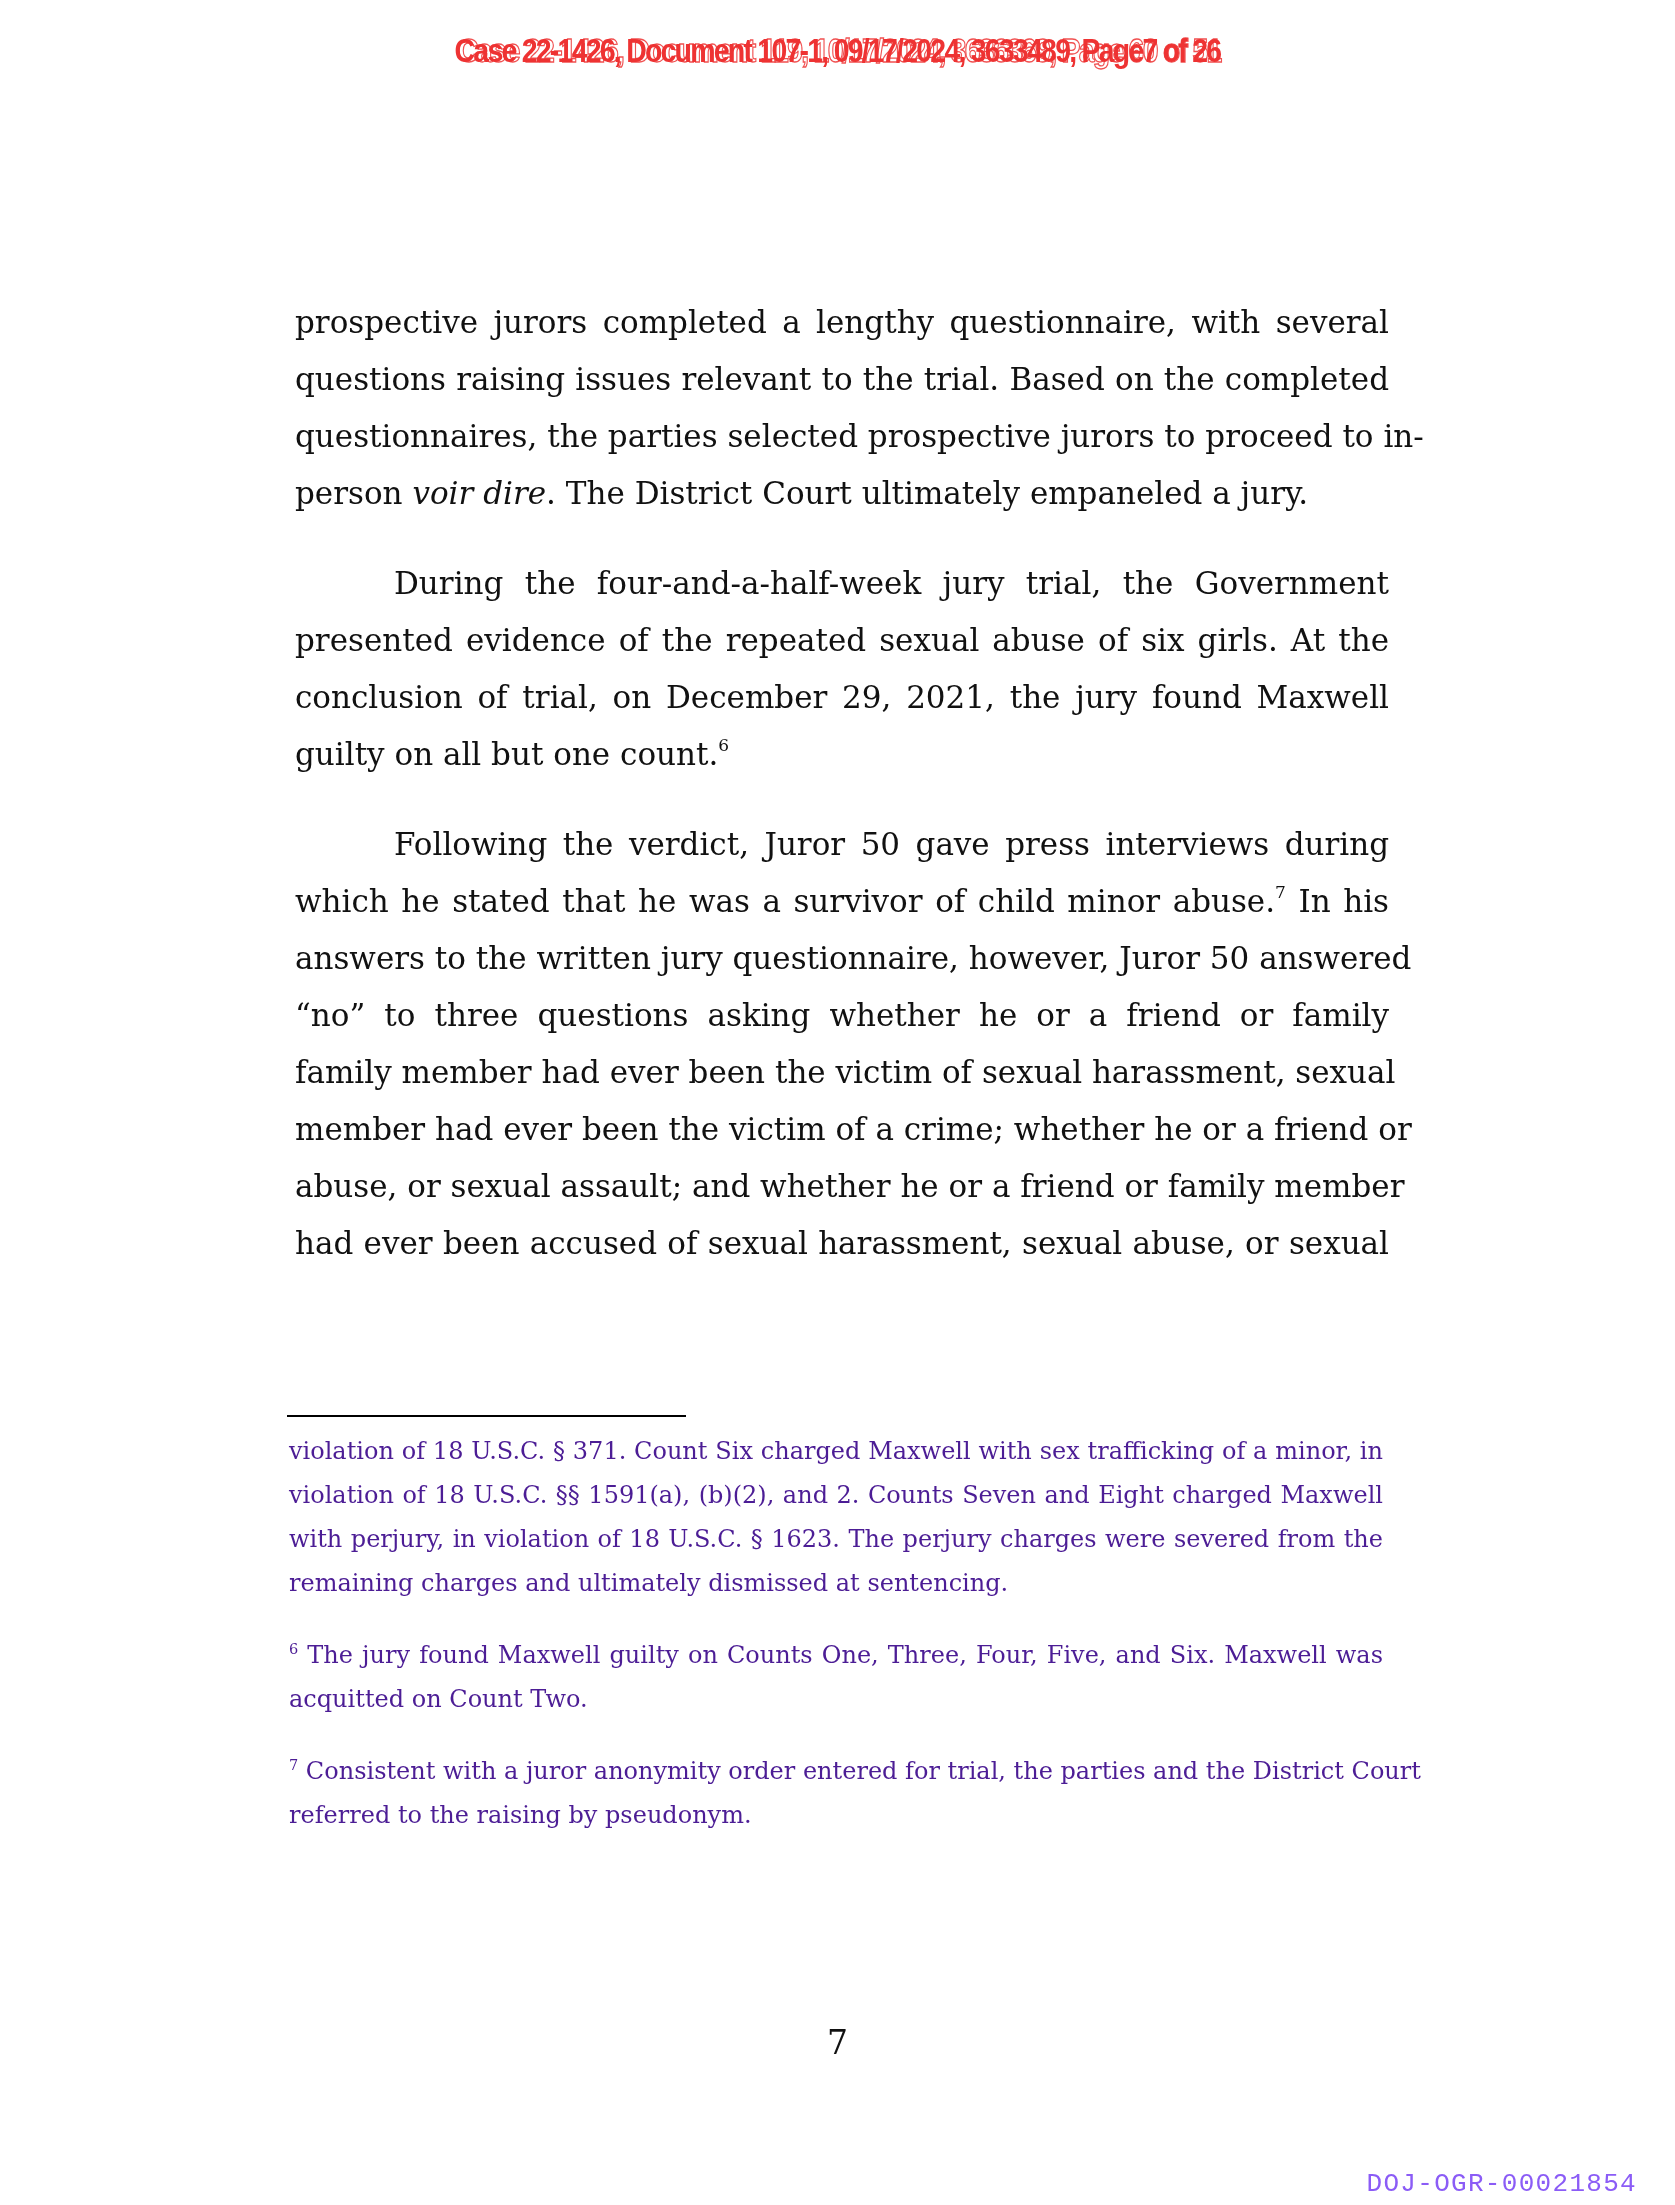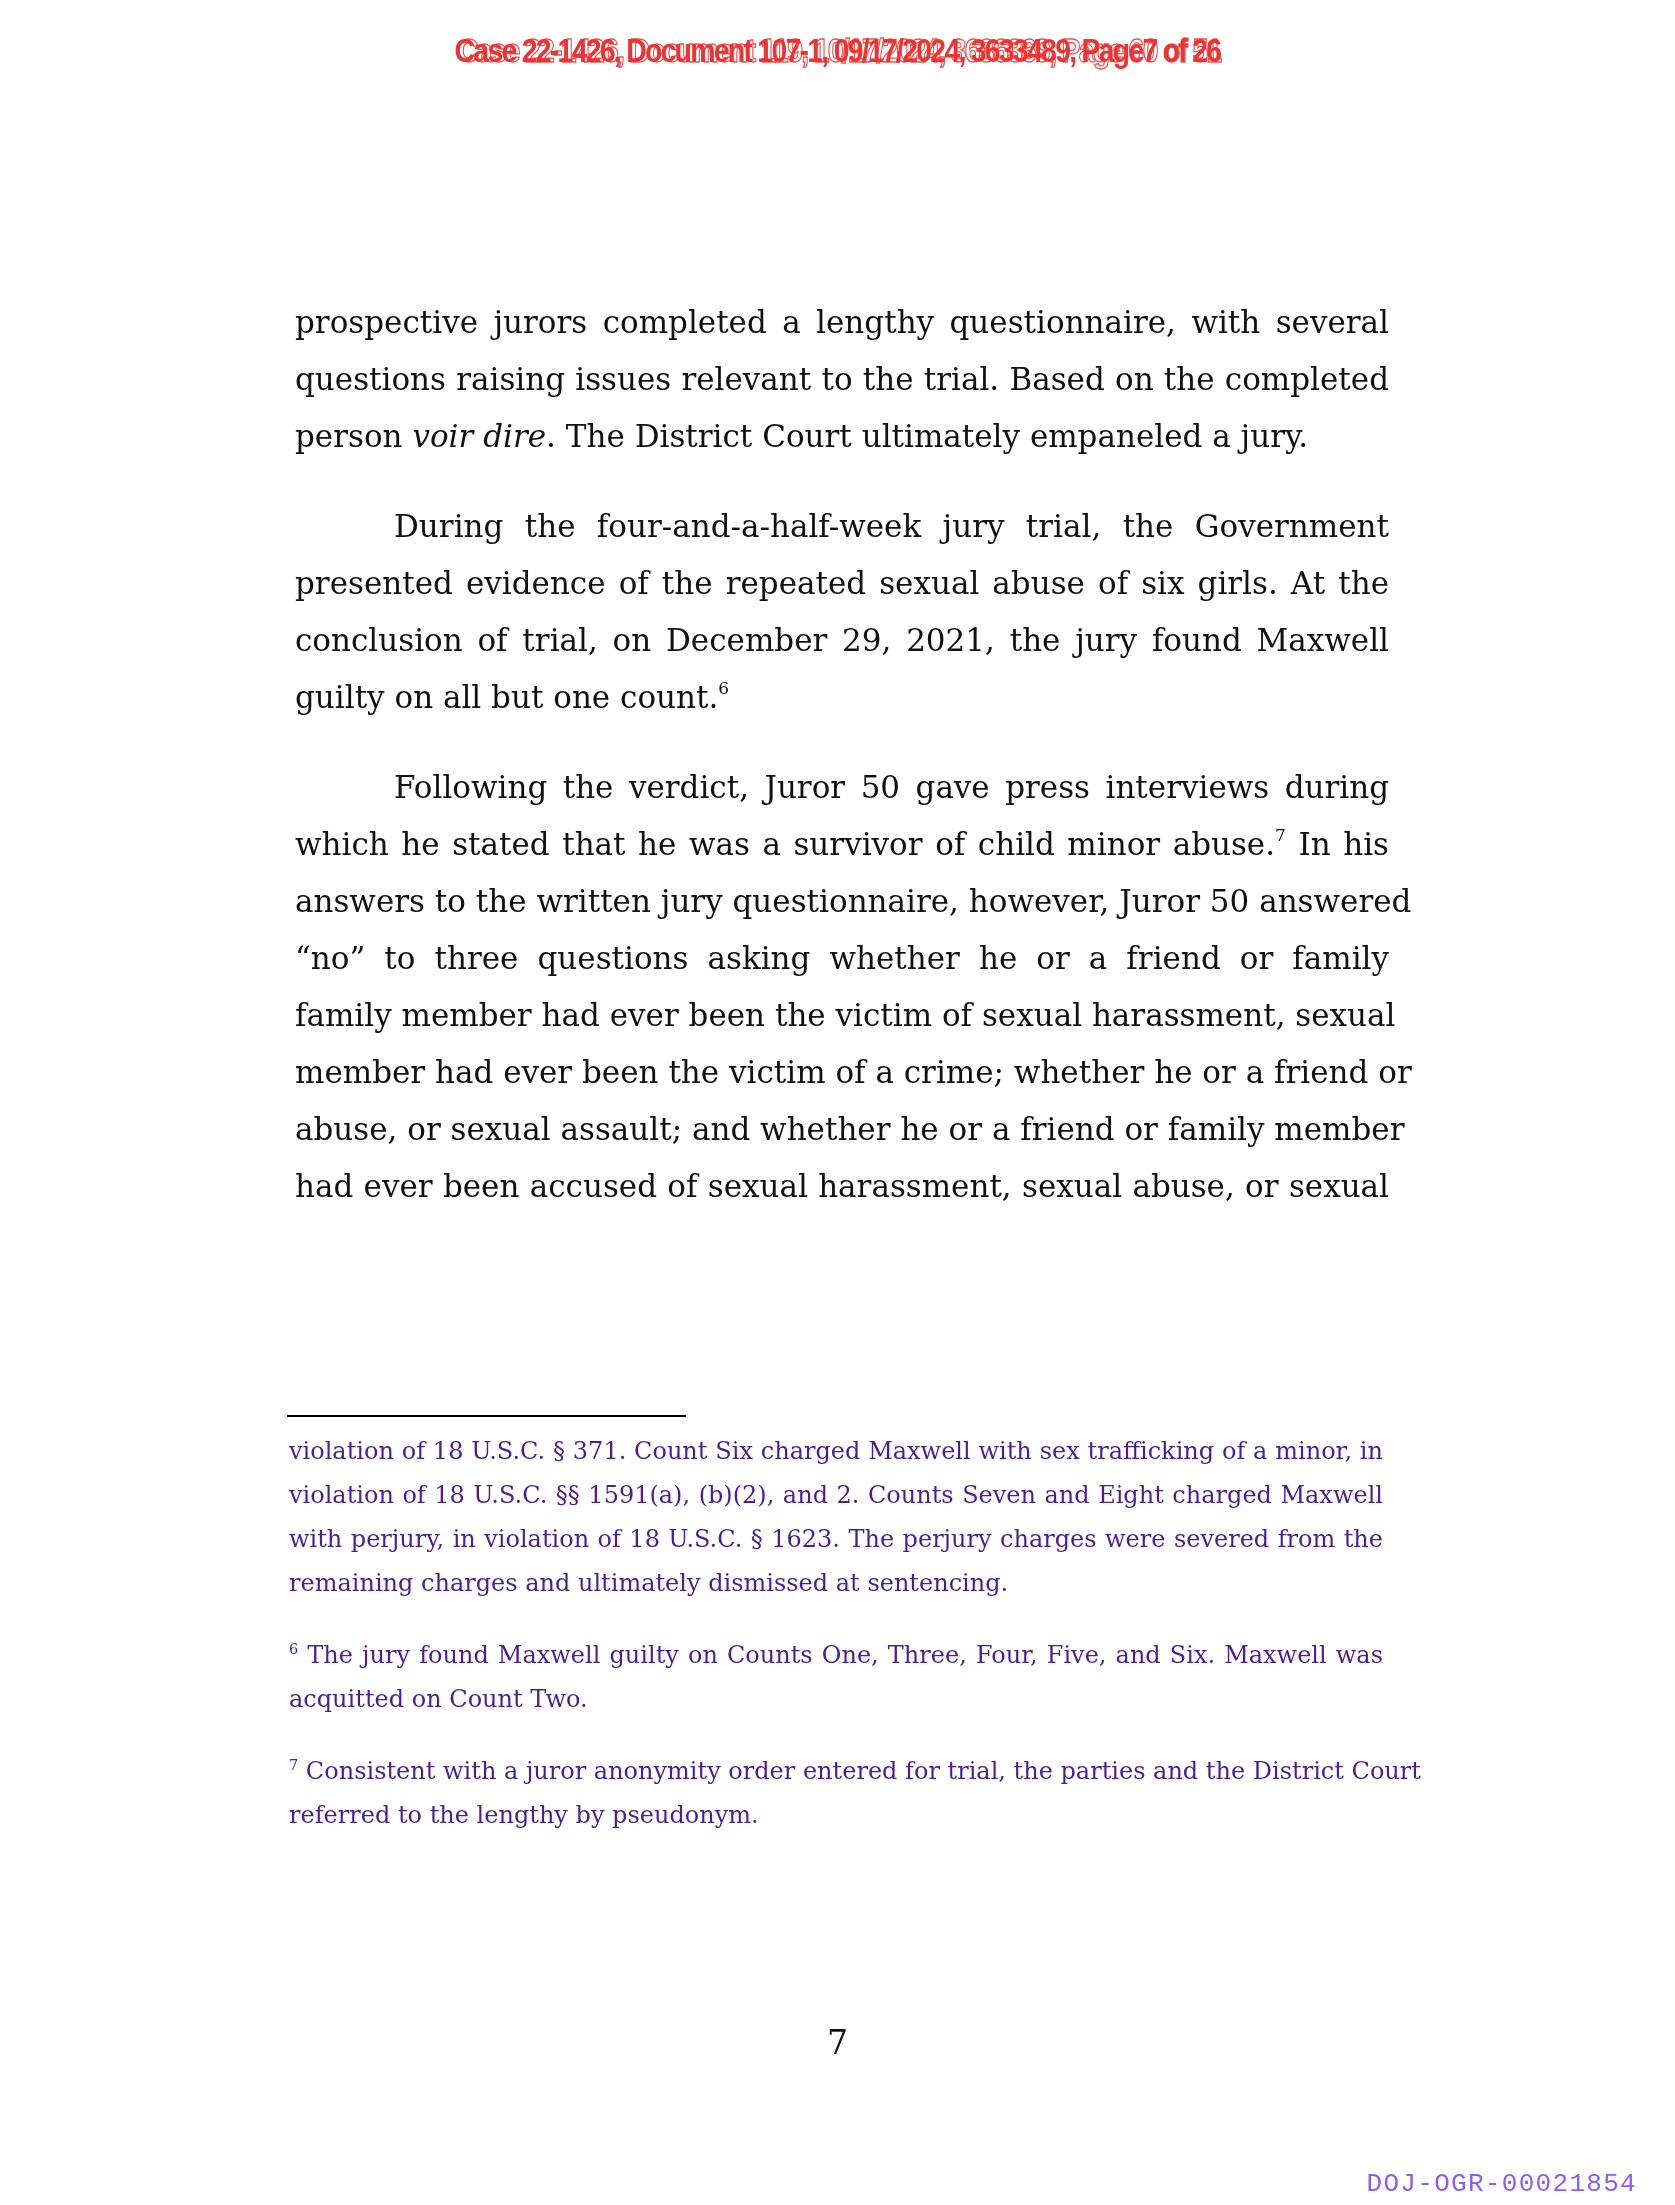--- a/index.html
+++ b/index.html
@@ -44,20 +44,21 @@
   <div class="stamp">
     <div class="layer a">Case 22-1426, Document 107-1, 09/17/2024, 3633489, Page7 of 26</div>
     <div class="layer b outline">Case 22-1426, Document 119, 10/17/2024, 3636369, Page 60 of 51</div>
   </div>
 
   <div class="body">
 
     <div>
       <span class="line">prospective jurors completed a lengthy questionnaire, with several</span>
       <span class="line">questions raising issues relevant to the trial. Based on the completed</span>
+      <span class="line">questionnaires, the parties selected prospective jurors to proceed to in-</span>
       <span class="line last"><span>person </span><em>voir dire</em><span>. The District Court ultimately empaneled a jury.</span></span>
     </div>
     <div class="para-gap"></div>
 
     <div>
       <span class="line indent">During the four-and-a-half-week jury trial, the Government</span>
       <span class="line">presented evidence of the repeated sexual abuse of six girls. At the</span>
       <span class="line">conclusion of trial, on December 29, 2021, the jury found Maxwell</span>
       <span class="line last"><span>guilty on all but one count.</span><sup>6</sup></span>
     </div>
@@ -85,20 +86,20 @@
       <span class="fline last">remaining charges and ultimately dismissed at sentencing.</span>
     </div>
     <div class="fgap"></div>
     <div>
       <span class="fline"><span class="fn-mark">6</span><span> The jury found Maxwell guilty on Counts One, Three, Four, Five, and Six. Maxwell was</span></span>
       <span class="fline last">acquitted on Count Two.</span>
     </div>
     <div class="fgap"></div>
     <div>
       <span class="fline"><span class="fn-mark">7</span><span> Consistent with a juror anonymity order entered for trial, the parties and the District Court</span></span>
-      <span class="fline last">referred to the lengthy by pseudonym.</span>
+      <span class="fline last">referred to the raising by pseudonym.</span>
     </div>
   </div>
 
   <div class="page-number">7</div>
   <div class="bates">DOJ-OGR-00021854</div>
 </div>
 
 
 </body></html>

